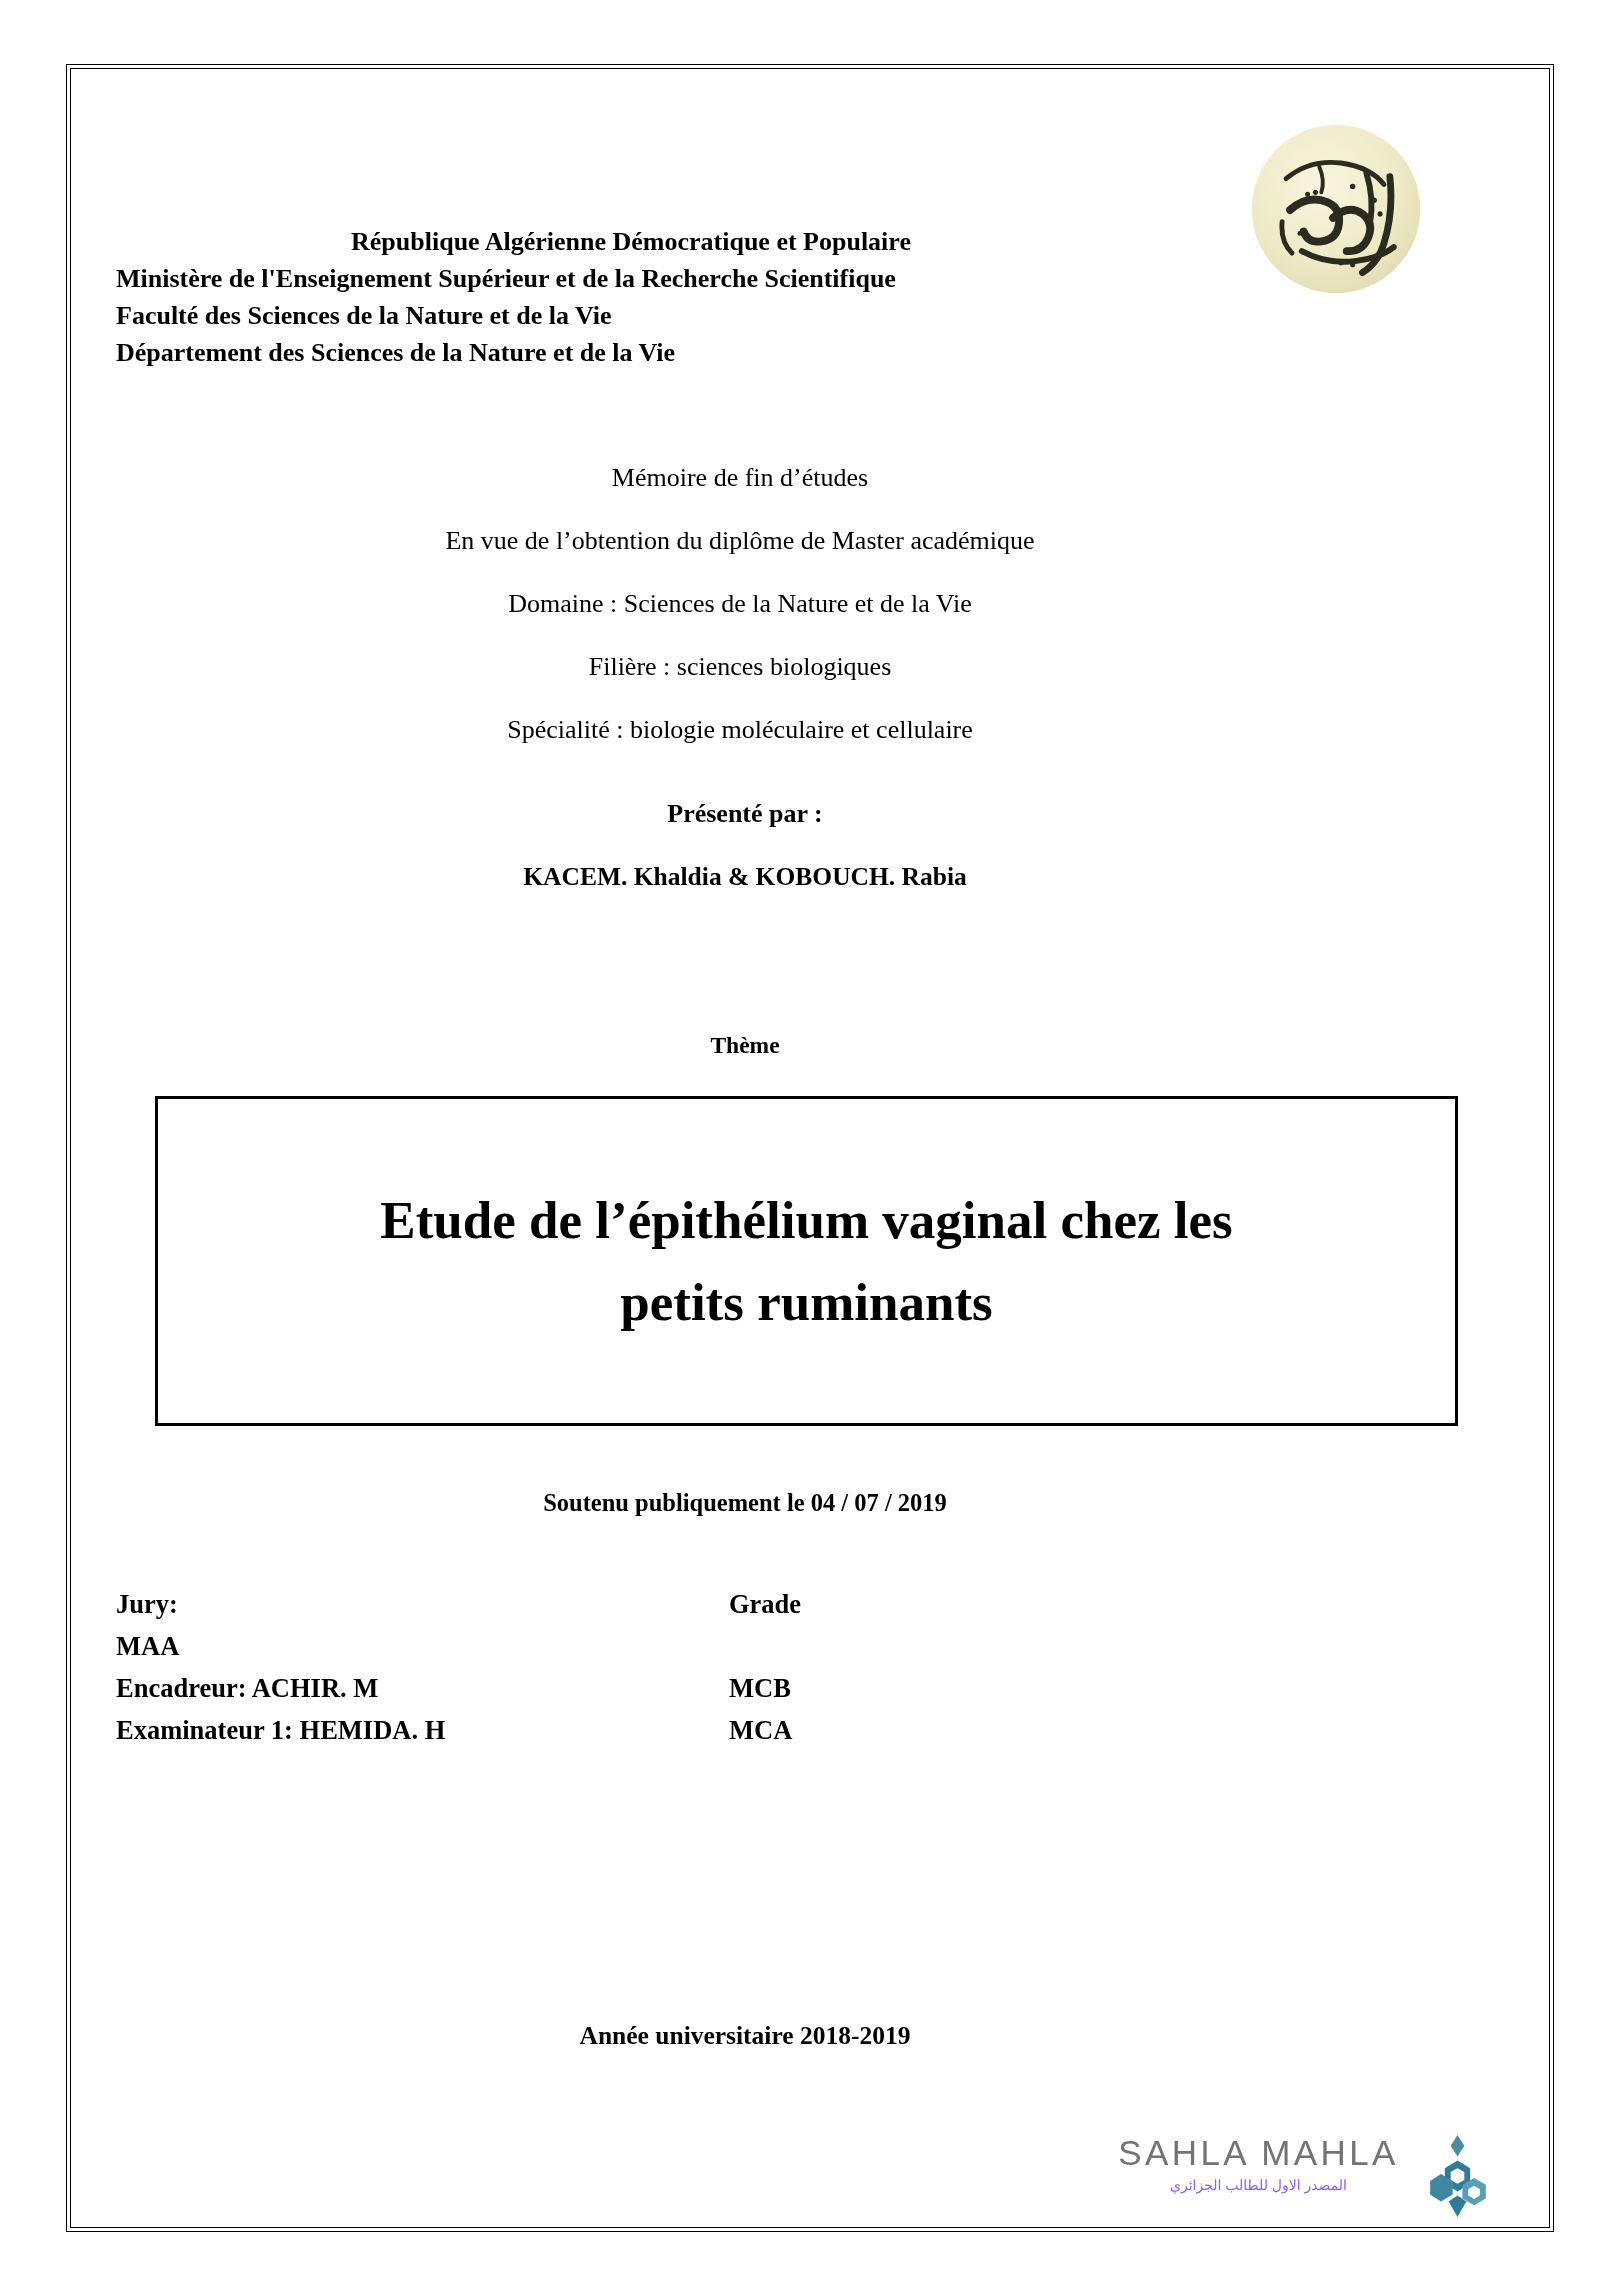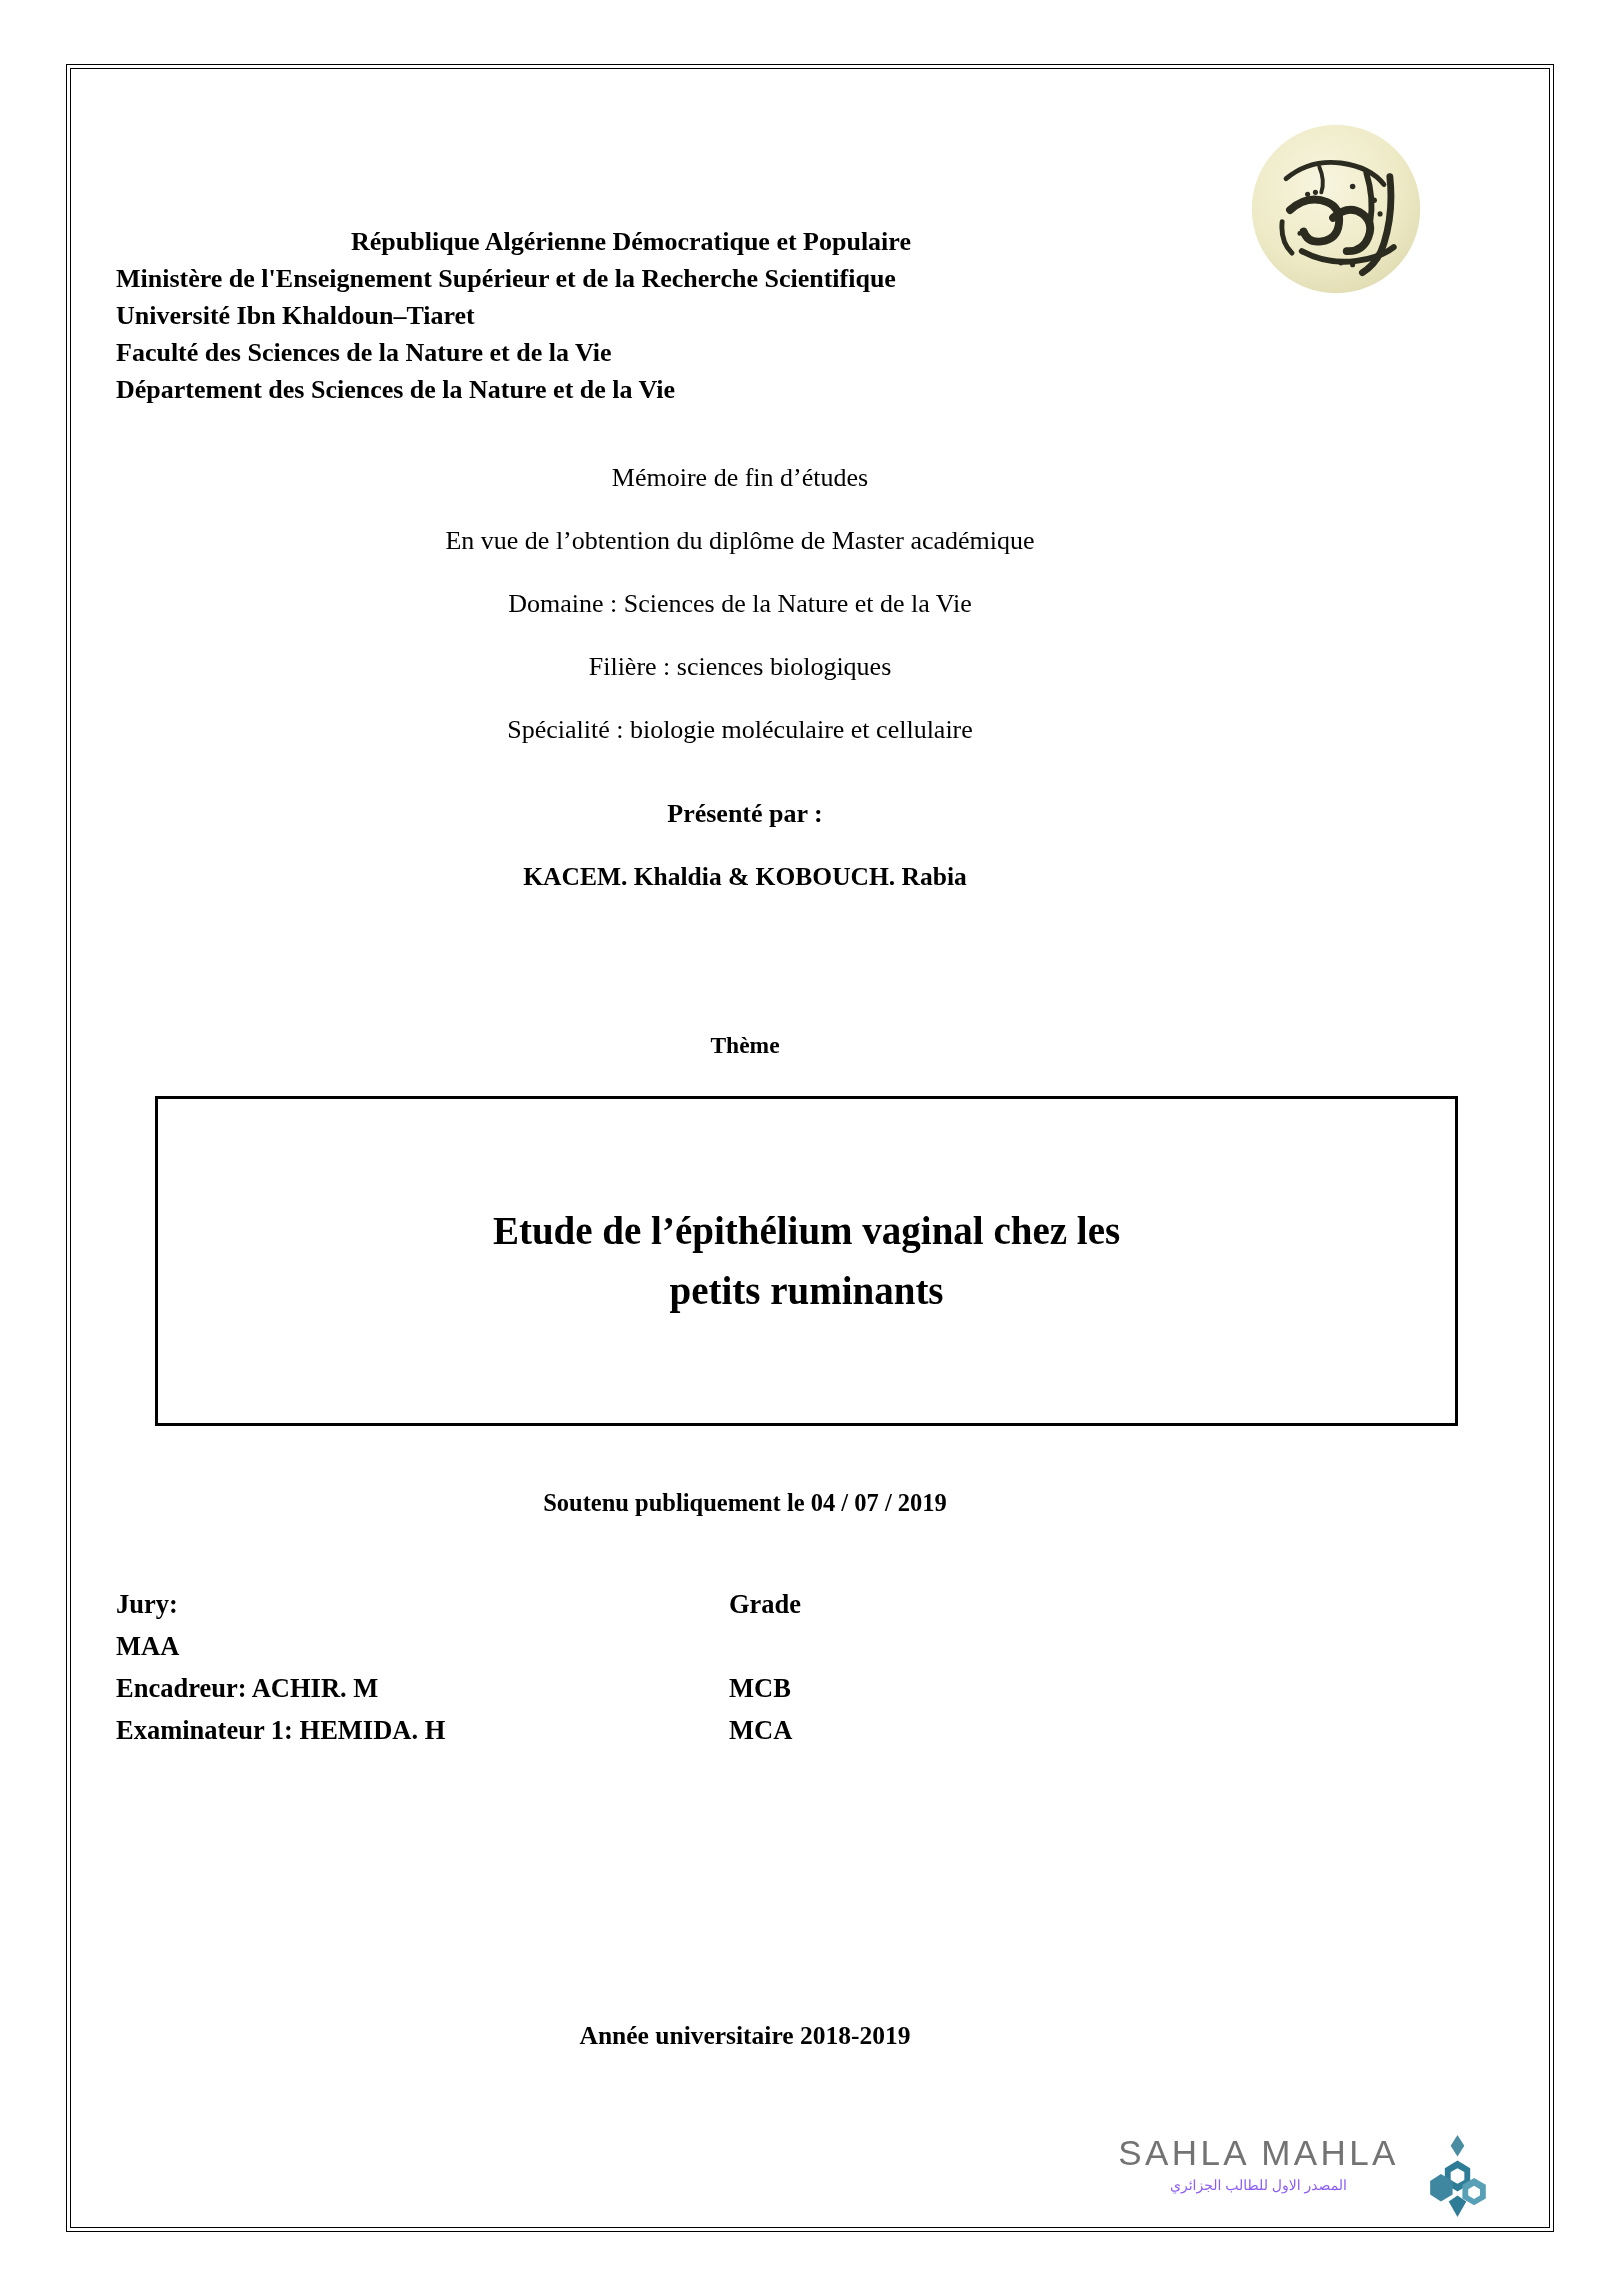--- a/index.html
+++ b/index.html
@@ -118,21 +118,21 @@
     border: 3.9px solid #000000;
     box-sizing: border-box;
     display: flex;
     flex-direction: column;
     align-items: center;
     justify-content: center;
   }
   #theme-title {
     text-align: center;
     font-weight: bold;
-    font-size: 39px;
+    font-size: 53px;
     line-height: 1.55;
     padding: 0 39px;
   }
 
   
   #defense-date {
     position: absolute;
     left: 206px;
     top: 1489px;
     width: 1078px;
@@ -246,21 +246,20 @@
           <circle cx="100" cy="150" r="2.6"></circle>
           <circle cx="112" cy="152" r="2.6"></circle>
           <circle cx="58" cy="120" r="2.4"></circle>
         </g>
       </svg>
     </div>
 
     <div id="institution-header">
       <div class="ih-line centered">République Algérienne Démocratique et Populaire</div>
       <div class="ih-line">Ministère de l'Enseignement Supérieur et de la Recherche Scientifique</div>
-      <div class="ih-line">Université Ibn Khaldoun–Tiaret</div>
       <div class="ih-line">Faculté des Sciences de la Nature et de la Vie</div>
       <div class="ih-line">Département des Sciences de la Nature et de la Vie</div>
     </div>
 
     <div id="degree-block">
       <div class="dg-line">Mémoire de fin d’études</div>
       <div class="dg-line">En vue de l’obtention du diplôme de Master académique</div>
       <div class="dg-line">Domaine : Sciences de la Nature et de la Vie</div>
       <div class="dg-line">Filière : sciences biologiques</div>
       <div class="dg-line">Spécialité : biologie moléculaire et cellulaire</div>

